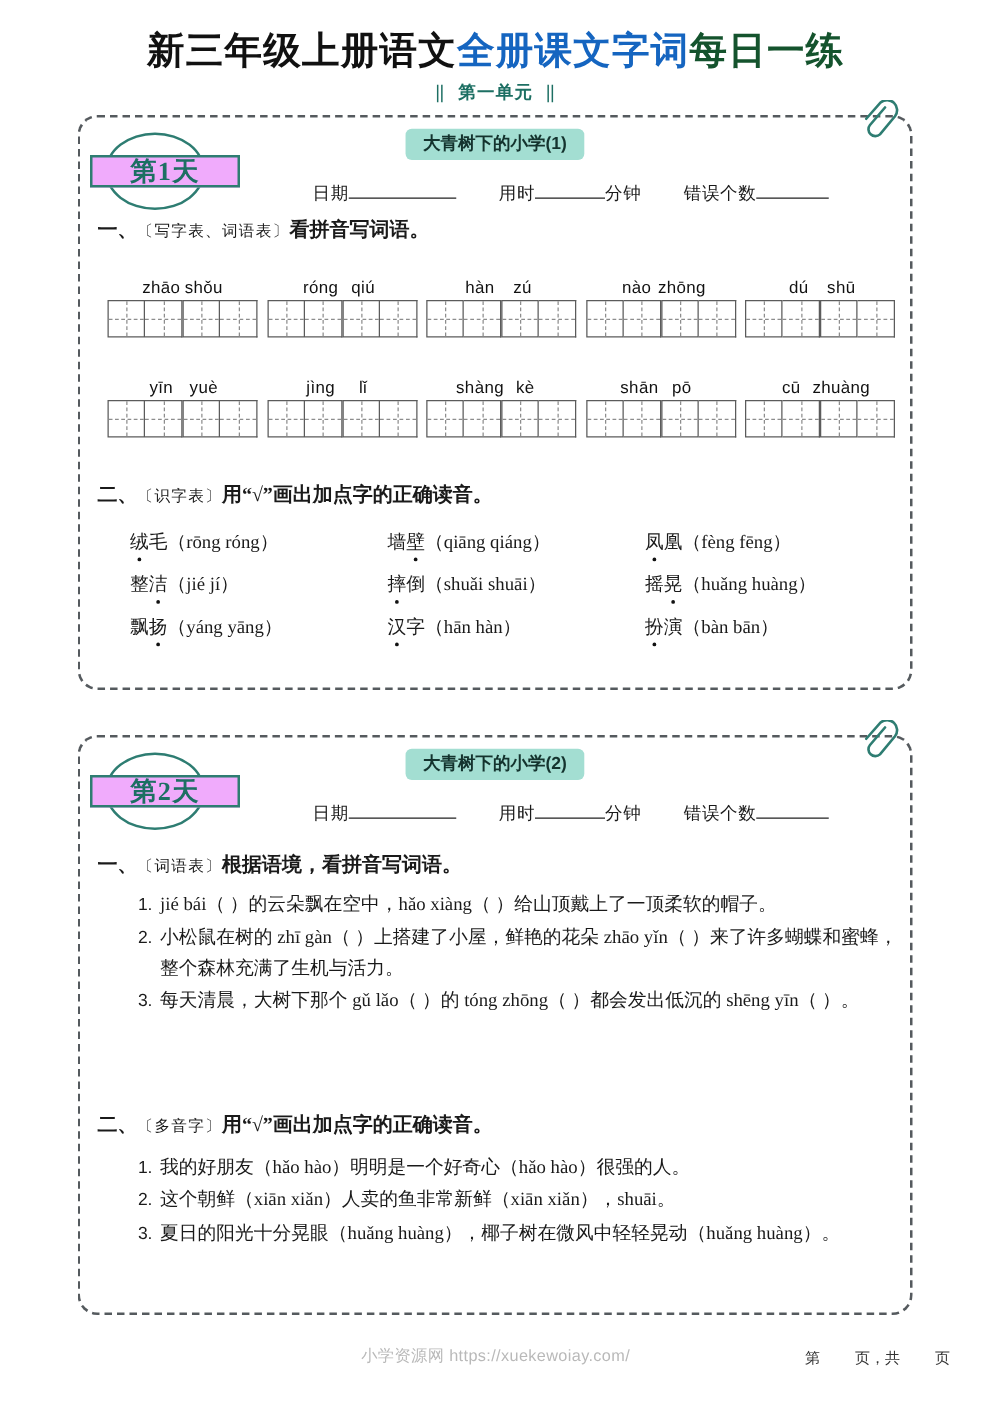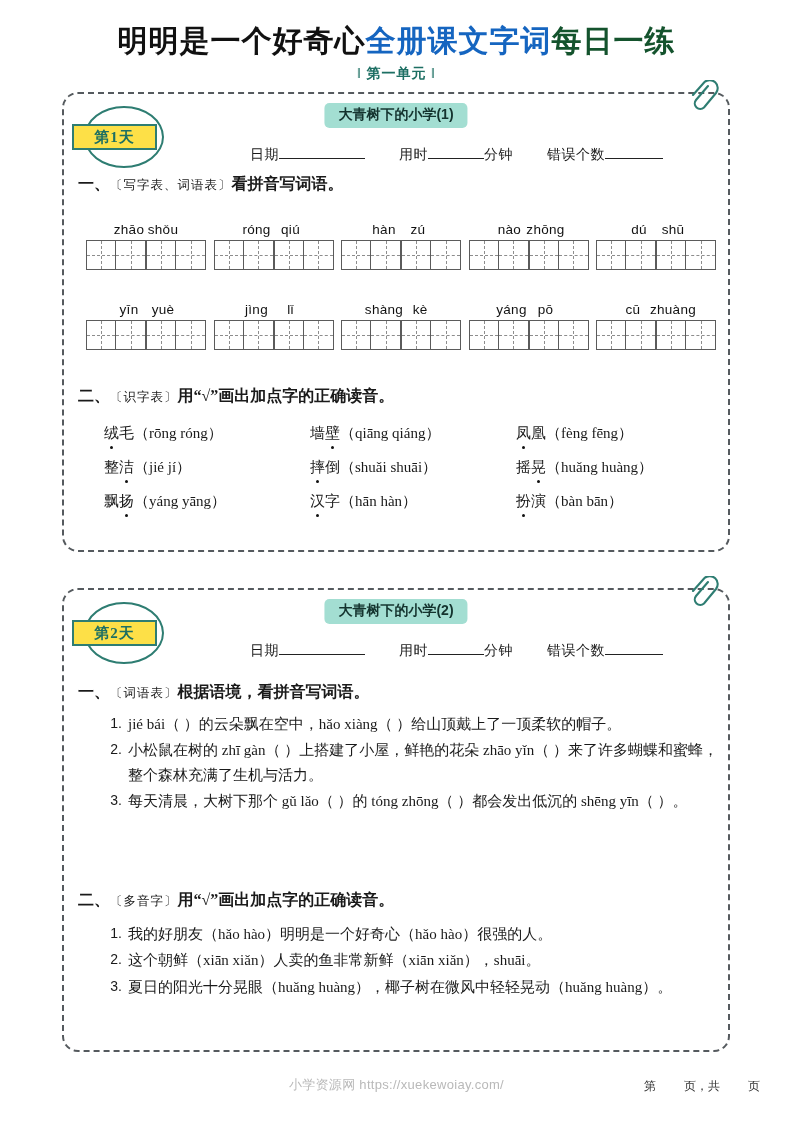--- a/index.html
+++ b/index.html
@@ -13,21 +13,21 @@
   
   .title{
     text-align:center;font-size:30px;font-weight:bold;
     letter-spacing:1px;line-height:1;padding-top:26px;white-space:nowrap;
   }
   .title .seg-black{color:#111111;}
   .title .seg-blue{color:#1565c0;}
   .title .seg-red{color:#14532d;}
   .subtitle{
     text-align:center;font-size:14px;color:#1d6f63;margin-top:9px;
-    font-weight:bold;letter-spacing:1px;
+    font-weight:bold;letter-spacing:1px;font-family:Liberation Mono, monospace;
   }
   .subtitle .bar{color:#1d6f63;font-weight:normal;}
 
   
   .card{
     position:absolute;left:62px;width:668px;
     border:2px dashed #555a5e;border-radius:16px;background:#fff;
     box-sizing:border-box;
   }
   #card1{top:92px;height:460px;}
@@ -35,24 +35,24 @@
 
   .clip{position:absolute;right:8px;top:-14px;width:34px;height:46px;}
 
   
   .day-badge{position:absolute;left:8px;top:12px;width:106px;height:62px;}
   .day-badge .ellipse{
     position:absolute;left:12px;top:0;width:80px;height:62px;
     border:2px solid #2e7d72;border-radius:50%;box-sizing:border-box;
   }
   .day-badge .plate{
-    position:absolute;left:0;top:18px;width:85px;height:26px;
-    border:2px solid #2e7d72;background:#fde047;box-sizing:border-box;
+    position:absolute;left:0;top:18px;width:120px;height:26px;
+    border:2px solid #2e7d72;background:#f0abfc;box-sizing:border-box;
     display:flex;align-items:center;justify-content:center;
-    font-size:15px;font-weight:bold;color:#1d6f63;letter-spacing:1px;
+    font-size:21px;font-weight:bold;color:#1d6f63;letter-spacing:1px;
     font-family:"Liberation Serif", serif;
   }
 
   
   .lesson-chip{
     position:absolute;left:50%;transform:translateX(-50%);top:9px;
     background:#a3ded2;border-radius:5px;padding:3px 14px 4px;
     font-size:14px;font-weight:bold;color:#14332e;white-space:nowrap;
     font-family:"Liberation Sans", sans-serif;
   }
@@ -124,21 +124,21 @@
     font-size:13px;color:#b9b9b9;font-family:"Liberation Sans", sans-serif;
     letter-spacing:.3px;
   }
 </style>
 </head>
 <body>
 
 <div class="page">
 
   <div class="title">
-    <span class="seg-black">明明是一个好奇心</span><span class="seg-blue">全册课文字词</span><span class="seg-red">每日一练</span>
+    <span class="seg-black">新三年级上册语文</span><span class="seg-blue">全册课文字词</span><span class="seg-red">每日一练</span>
   </div>
   <div class="subtitle">
     <span class="bar">‖</span>
     <span>第一单元</span>
     <span class="bar">‖</span>
   </div>
 
   <div class="card" id="card1">
 
     <svg class="clip" viewBox="0 0 34 46">
@@ -229,21 +229,21 @@
         <div class="gitem">
           <div class="pinyin"><span>shàng</span><span>kè</span></div>
           <div class="boxes">
             <div class="cell"></div>
             <div class="cell"></div>
             <div class="cell sep"></div>
             <div class="cell"></div>
           </div>
         </div>
         <div class="gitem">
-          <div class="pinyin"><span>yáng</span><span>pō</span></div>
+          <div class="pinyin"><span>shān</span><span>pō</span></div>
           <div class="boxes">
             <div class="cell"></div>
             <div class="cell"></div>
             <div class="cell sep"></div>
             <div class="cell"></div>
           </div>
         </div>
         <div class="gitem">
           <div class="pinyin"><span>cū</span><span>zhuàng</span></div>
           <div class="boxes">

